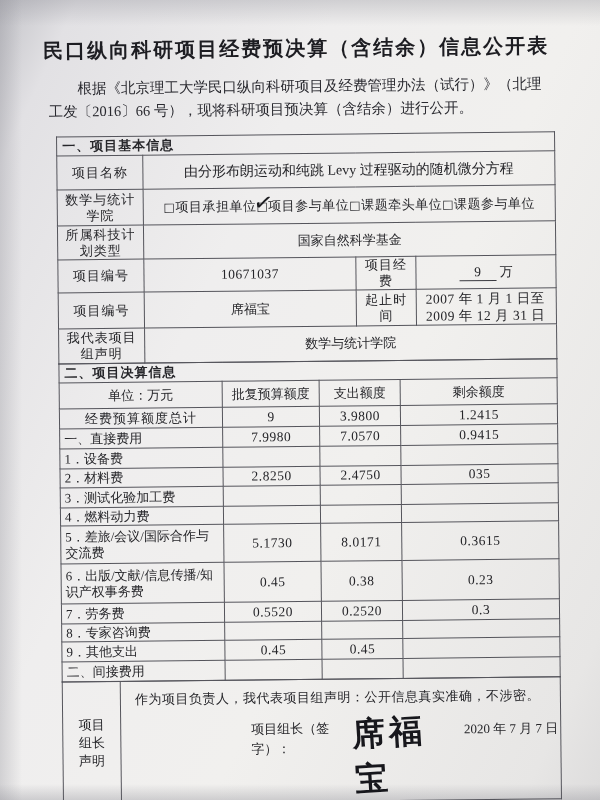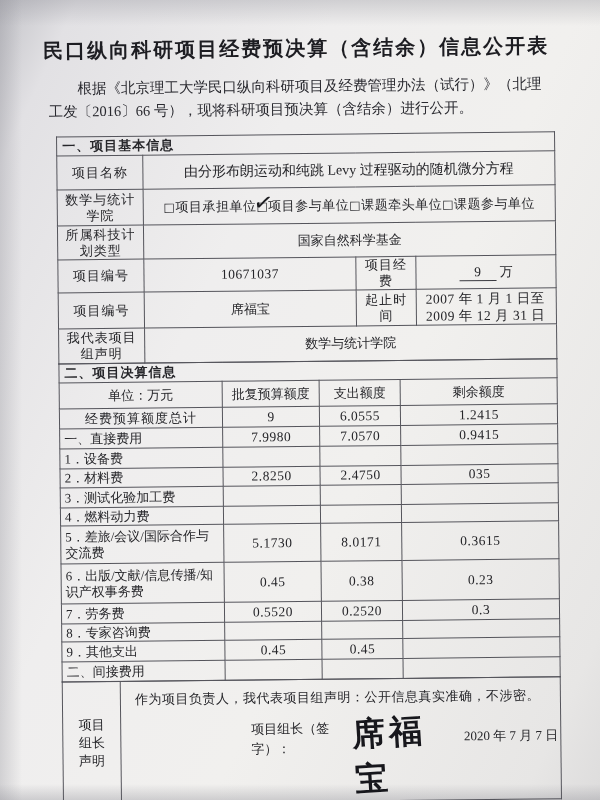--- a/index.html
+++ b/index.html
@@ -53,21 +53,21 @@
   .underlined { display:inline-block; border-bottom:1px solid #3a3a40; padding:0 15px; }
   .period-cell { text-align:left; padding-left:9px; line-height:17px; }
 
   .decl-label { line-height:18px; padding:0 14px; }
   .decl-cell { vertical-align:top; text-align:left; }
   .decl-statement { padding:9px 10px 0 12px; font-size:13px; letter-spacing:.5px; }
   .sign-row { display:flex; align-items:flex-start; margin-top:6px; padding-left:128px; }
   .sign-label { font-size:13px; line-height:20px; margin-top:6px; }
   .signature { font-size:33px; font-weight:bold; letter-spacing:4px; color:#17171c;
     transform:rotate(-3deg); display:inline-block; margin:-2px 6px 0 6px; }
-  .sign-date { font-size:13px; line-height:20px; margin-left:14px; margin-top:15px; white-space:nowrap; }
+  .sign-date { font-size:13px; line-height:20px; margin-left:14px; margin-top:8px; white-space:nowrap; }
 </style>
 </head>
 <body>
 
 <div class="photo-shade-top"></div>
 <div class="photo-shade-left"></div>
 <div class="photo-shade-bottom"></div>
 
 <div class="content">
 
@@ -135,21 +135,21 @@
     </tr>
     <tr class="h27">
       <td>单位：万元</td>
       <td>批复预算额度</td>
       <td>支出额度</td>
       <td>剩余额度</td>
     </tr>
     <tr class="h20">
       <td class="name-center">经费预算额度总计</td>
       <td class="num">9</td>
-      <td class="num">6.0555</td>
+      <td class="num">3.9800</td>
       <td class="num">1.2415</td>
     </tr>
     <tr class="h20">
       <td class="name-cell">一、直接费用</td>
       <td class="num">7.9980</td>
       <td class="num">7.0570</td>
       <td class="num">0.9415</td>
     </tr>
     <tr class="h20">
       <td class="name-cell">1．设备费</td>

